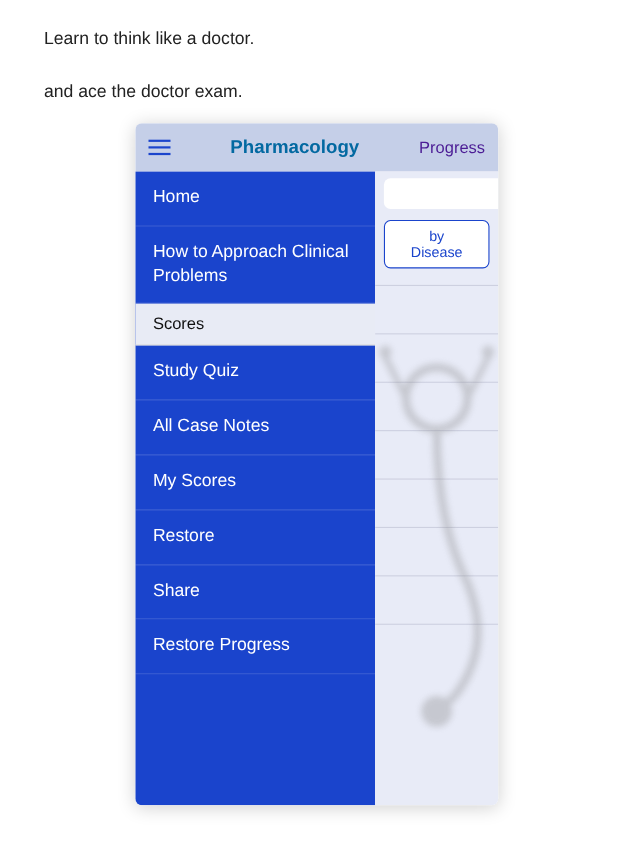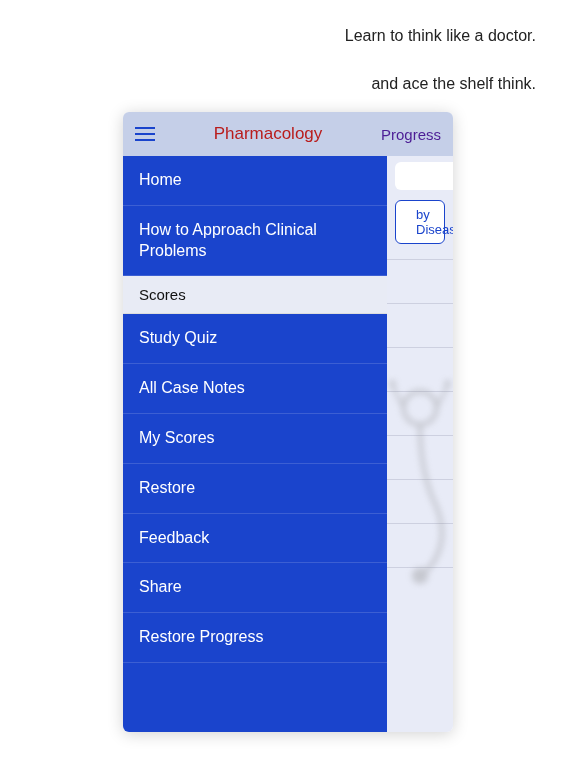--- a/index.html
+++ b/index.html
@@ -5,21 +5,21 @@
     * { margin: 0; padding: 0; box-sizing: border-box; }
     body {
       width: 576px;
       height: 768px;
       background: #ffffff;
       font-family: -apple-system, 'Helvetica Neue', Arial, sans-serif;
       overflow: hidden;
     }
 
     .promo-text {
-      text-align: right;
+      text-align: left;
       padding: 24px 40px 16px;
       font-size: 16px;
       line-height: 1.5;
       color: #222;
     }
 
     .phone-frame {
       margin: 0 auto;
       width: 330px;
       height: 620px;
@@ -46,39 +46,39 @@
       cursor: pointer;
     }
     .nav-bar .hamburger span {
       display: block;
       width: 20px;
       height: 2px;
       background: #1a44cc;
     }
     .nav-bar .nav-title {
       font-size: 17px;
-      font-weight: 400;
-      color: #b91c1c;
+      font-weight: 700;
+      color: #0369a1;
     }
     .nav-bar .nav-progress {
       font-size: 15px;
       color: #4c1d95;
       font-weight: 500;
       text-align: center;
     }
 
     
     .content-area {
       display: flex;
       height: calc(100% - 44px);
     }
 
     
     .left-menu {
-      width: 264px;
+      width: 218px;
       background: #1a44cc;
       flex-shrink: 0;
       display: flex;
       flex-direction: column;
     }
 
     .menu-item {
       padding: 14px 16px;
       color: #fff;
       font-size: 16px;
@@ -164,21 +164,21 @@
       height: 44px;
       border-bottom: 1px solid #cdd0e0;
     }
   </style>
 </head>
 <body>
 
 <div class="promo-text">
   <span>Learn to think like a doctor.</span><br>
   <br>
-  <span>and ace the shelf think.</span>
+  <span>and ace the doctor exam.</span>
 </div>
 
 <div class="phone-frame">
 
   <div class="nav-bar">
     <div class="hamburger">
       <span></span>
       <span></span>
       <span></span>
     </div>
@@ -211,23 +211,20 @@
       </div>
 
       <div class="menu-item">
         <span>My Scores</span>
       </div>
 
       <div class="menu-item">
         <span>Restore</span>
       </div>
 
-      <div class="menu-item">
-        <span>Feedback</span>
-      </div>
 
       <div class="menu-item">
         <span>Share</span>
       </div>
 
       <div class="menu-item">
         <span>Restore Progress</span>
       </div>
 
     </div>

